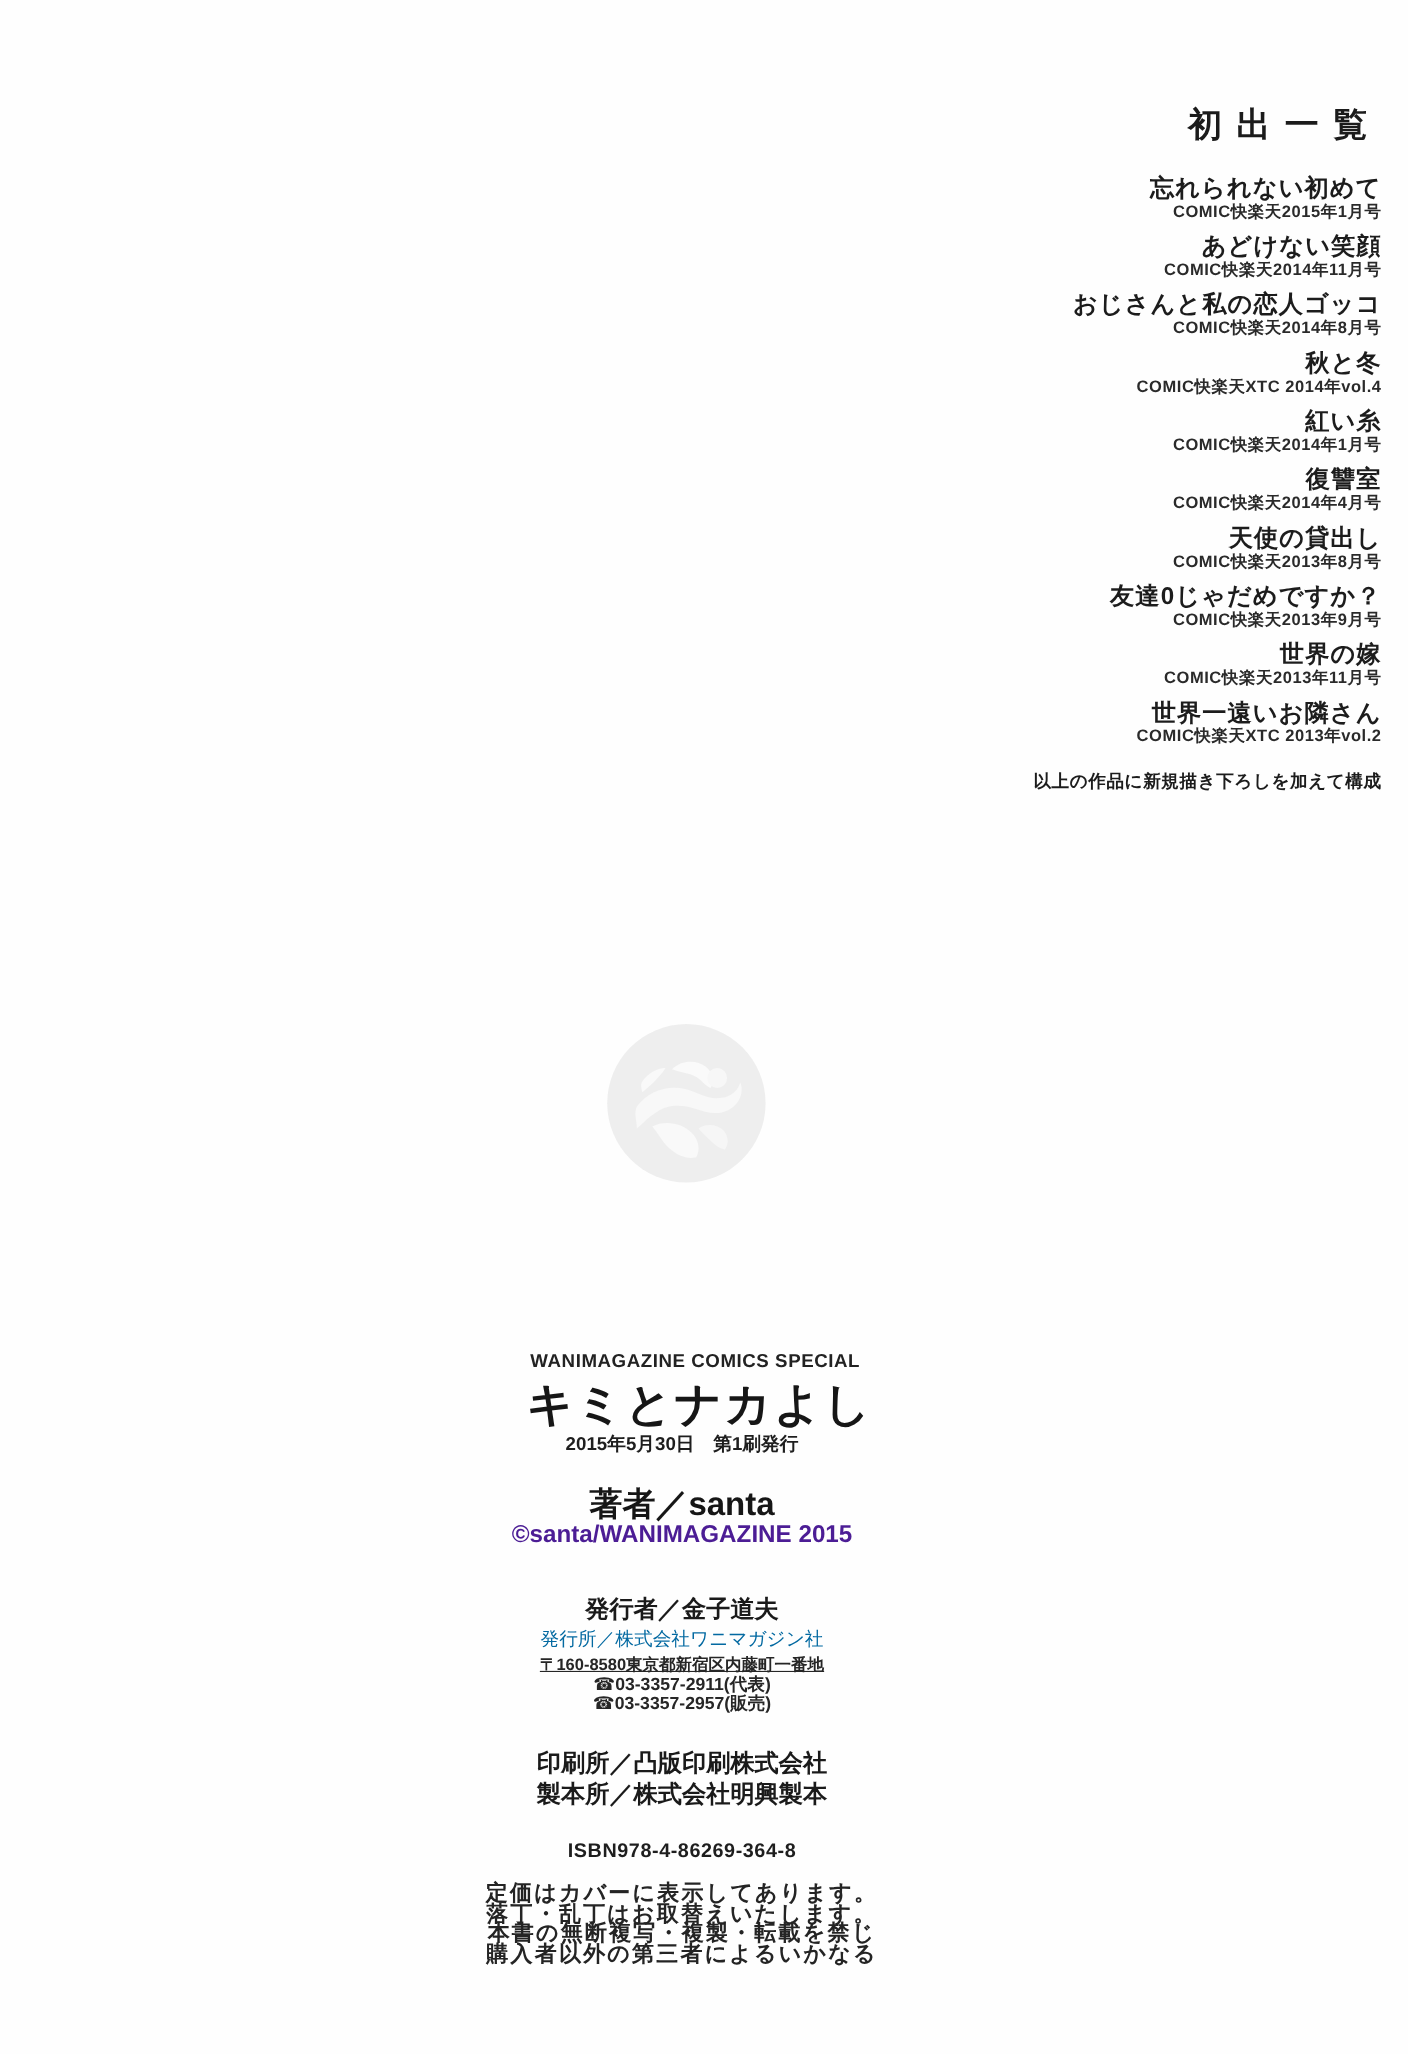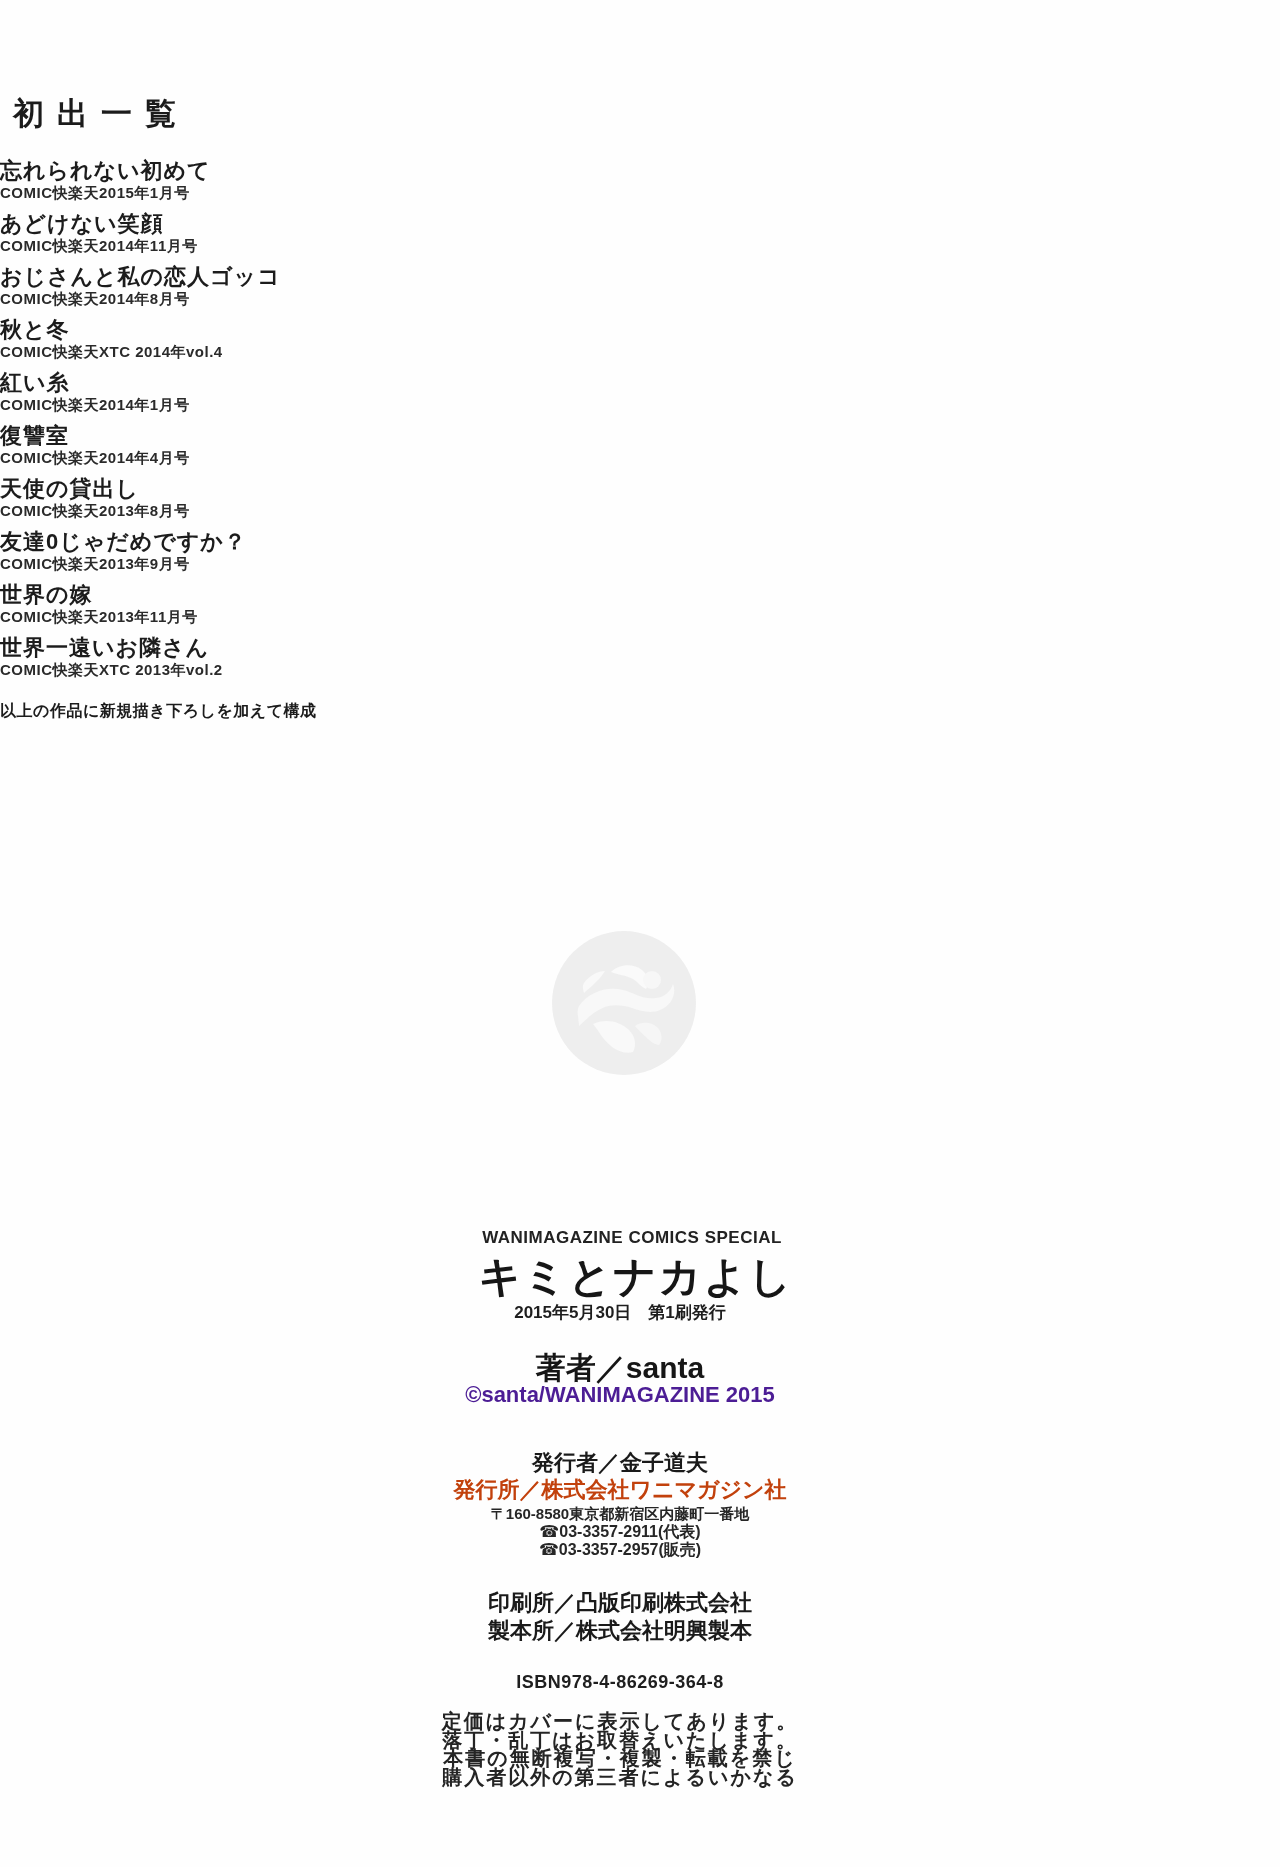--- a/index.html
+++ b/index.html
@@ -11,23 +11,23 @@
     -webkit-font-smoothing:antialiased;
   }
   .page{
     position:relative;
     width:1280px;height:1867px;
     background:#fefefe;
     overflow:hidden;
   }
   .column{
     position:absolute;
-    left:0;top:0;
+    left:16px;top:0;
     width:1240px;            
-    text-align:left;
+    text-align:right;
   }
 
   
   .section-title{
     margin:96px 0 0 0;
     font-size:31px;
     line-height:36px;
     font-weight:bold;
     letter-spacing:13px;
     text-indent:13px; 
@@ -86,25 +86,25 @@
     font-size:30px;line-height:34px;font-weight:bold;color:#161616;
   }
   .copyright{
     font-size:22px;line-height:20px;font-weight:bold;color:#4c1d95;
   }
   .pub-person{
     margin-top:44px;
     font-size:22px;line-height:27px;font-weight:bold;color:#1a1a1a;
   }
   .pub-company{
-    font-size:22px;line-height:27px;font-weight:bold;color:#c2410c;
+    font-size:17px;line-height:27px;font-weight:normal;color:#0369a1;
   }
   .pub-address{
     margin-top:2px;
-    font-size:15px;line-height:18px;font-weight:bold;color:#262626;
+    font-size:15px;line-height:18px;font-weight:bold;color:#262626;text-decoration:underline;
   }
   .pub-tel{
     font-size:16px;line-height:18px;font-weight:bold;color:#262626;
   }
   .printer{
     margin-top:30px;
     font-size:22px;line-height:28px;font-weight:bold;color:#1a1a1a;
   }
   .binder{
     font-size:22px;line-height:28px;font-weight:bold;color:#1a1a1a;

